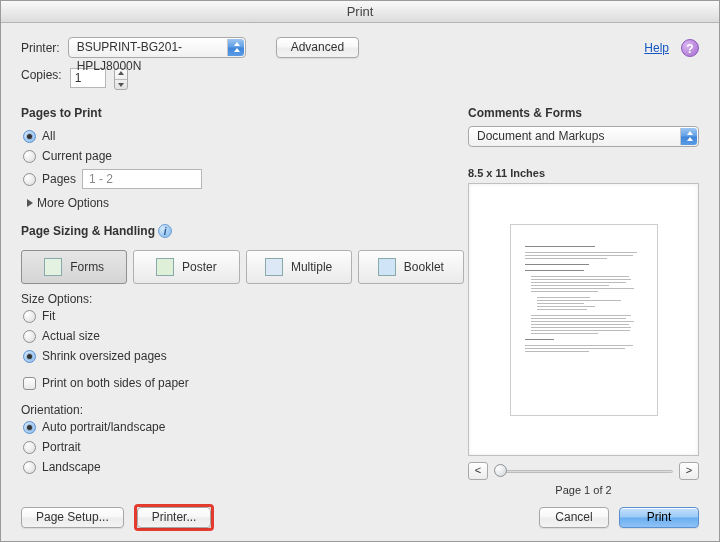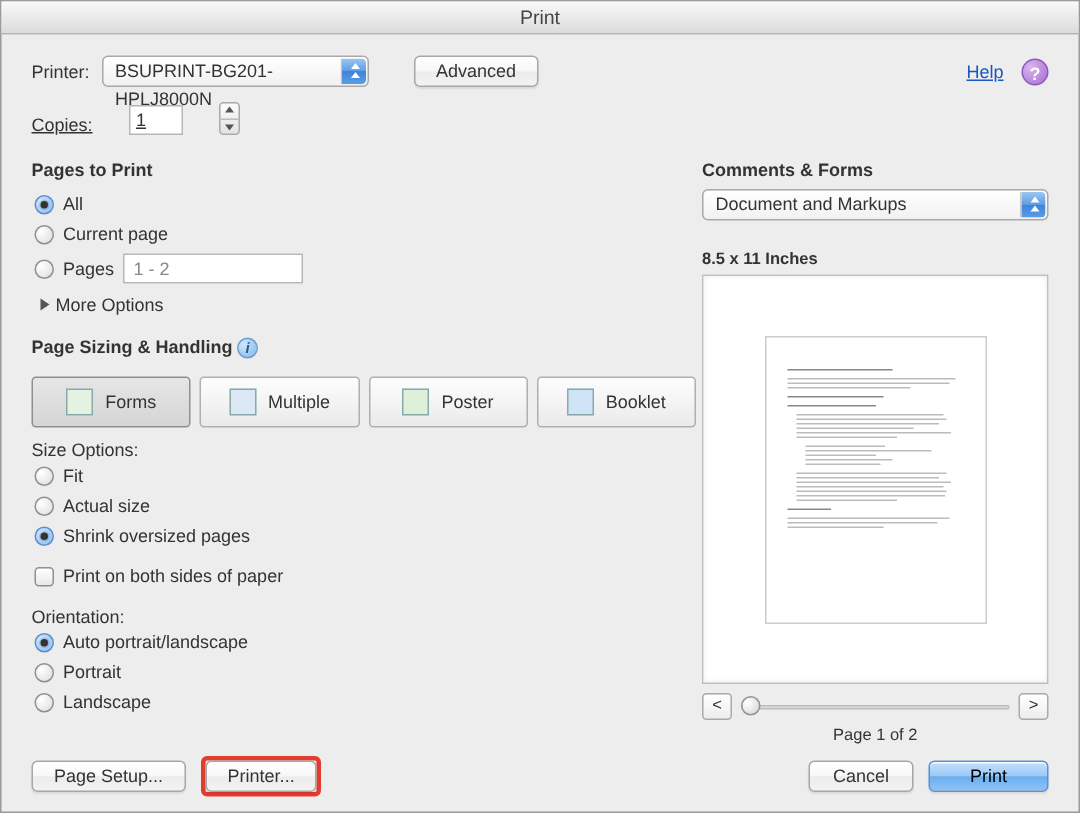--- a/index.html
+++ b/index.html
@@ -91,21 +91,21 @@
     border-color: #5a8fd0;
     color: #000;
   }
   .help-link { color: #1757c2; text-decoration: underline; margin-left: auto; margin-right: 4px; font-size: 12px;}
   .help-icon {
     width: 18px; height: 18px; border-radius: 50%;
     background: radial-gradient(circle at 30% 30%, #d9b4f0, #a56ed0);
     color: #fff; font-weight: bold; text-align: center; line-height: 18px; font-size: 12px;
     border: 1px solid #8e58bb;
   }
-  .row2 { display:flex; align-items:flex-end; gap:24px; margin-top:10px;text-decoration:underline;}
+  .row2 { display:flex; align-items:flex-start; gap:8px; margin-top:10px;}
   .numfield {
     width: 36px; height: 20px; border:1px solid #b6b6b6; background:#fff; text-align:left;
     padding: 0 4px; font-size:12px; line-height:18px;
   }
   .stepper {
     width: 14px; height: 22px; display:flex; flex-direction:column;
     border:1px solid #aaa; border-radius:3px; overflow:hidden;
     background: linear-gradient(#fdfdfd,#e3e3e3);
   }
   .stepper div{flex:1; position:relative;}
@@ -277,26 +277,26 @@
 
         <div class="section-title" style="margin-top:14px">
           <span>Page Sizing &amp; Handling</span><span class="info-icon">i</span>
         </div>
         <div class="seg">
           <div class="segbtn selected">
             <span class="ico size"></span>
             <span>Forms</span>
           </div>
           <div class="segbtn">
+            <span class="ico poster"></span>
+            <span>Poster</span>
+          </div>
+          <div class="segbtn">
             <span class="ico multi"></span>
             <span>Multiple</span>
-          </div>
-          <div class="segbtn">
-            <span class="ico poster"></span>
-            <span>Poster</span>
           </div>
           <div class="segbtn">
             <span class="ico book"></span>
             <span>Booklet</span>
           </div>
         </div>
 
         <div style="margin-top:8px">Size Options:</div>
         <div class="radio-row">
           <span class="radio"></span>

